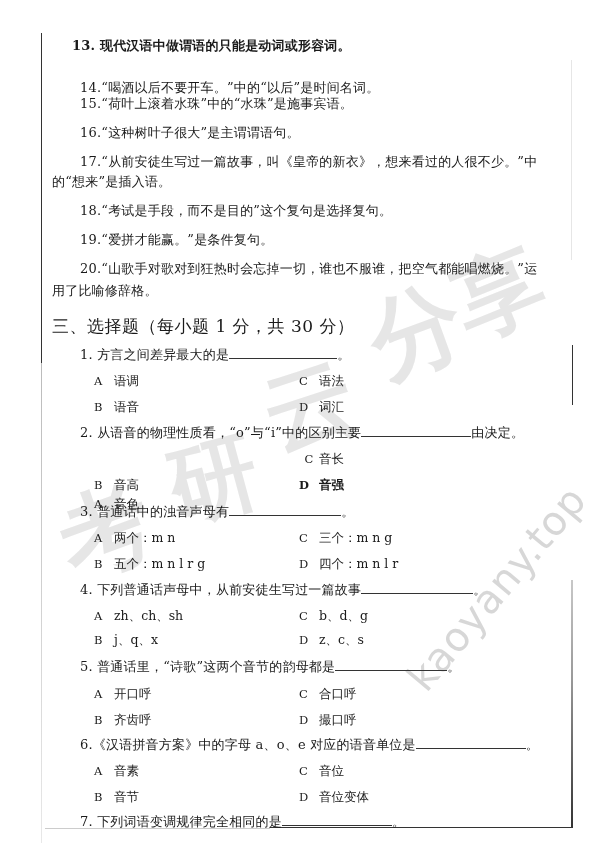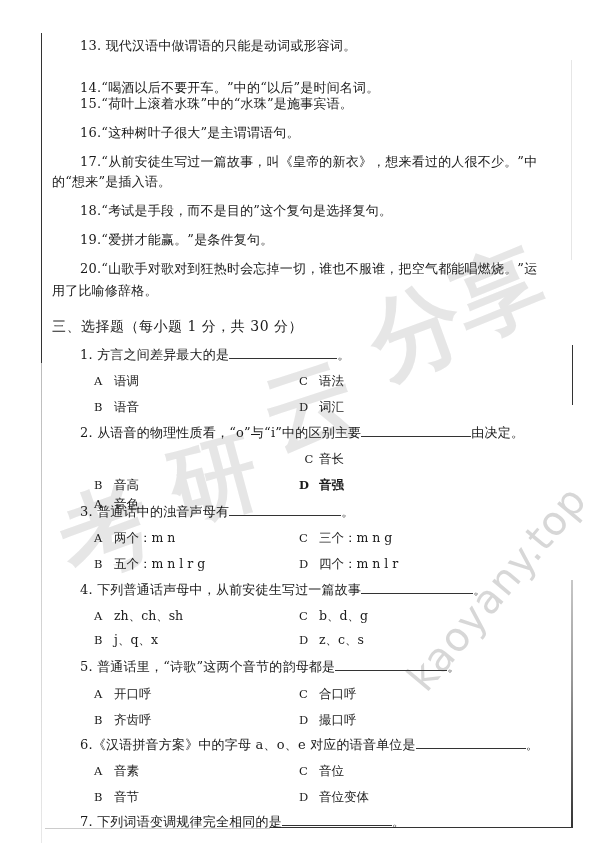--- a/index.html
+++ b/index.html
@@ -63,21 +63,21 @@
       background: #ccc;
     }
     .line {
       position: absolute;
       font-size: 13px;
       line-height: 16px;
       white-space: nowrap;
       letter-spacing: 0.2px;
     }
     .heading {
-      font-size: 14px;
+      font-size: 17px;
       letter-spacing: 0.5px;
     }
     .blank {
       display: inline-block;
       border-bottom: 1px solid #333;
       height: 12px;
       vertical-align: baseline;
     }
     .opt {
       position: absolute;
@@ -124,21 +124,21 @@
   <div class="border-bottom"></div>
   <div class="border-bottom-faint"></div>
 
   <div class="watermark wm-cjk" style="left:60px; top:470px; font-size:92px; transform:rotate(-20deg);">考</div>
   <div class="watermark wm-cjk" style="left:170px; top:420px; font-size:88px; transform:rotate(-15deg);">研</div>
   <div class="watermark wm-cjk" style="left:265px; top:345px; font-size:90px; transform:rotate(-18deg);">云</div>
   <div class="watermark wm-cjk" style="left:370px; top:270px; font-size:92px; transform:rotate(-20deg);">分</div>
   <div class="watermark wm-cjk" style="left:455px; top:235px; font-size:88px; transform:rotate(-22deg);">享</div>
   <div class="watermark wm-url" style="left:398px; top:670px;">kaoyany.top</div>
 
-  <div class="line" style="left:80px; top:38px;">
+  <div class="line" style="left:72px; top:38px;font-weight:bold;">
     <span>13.</span>
     <span>现代汉语中做谓语的只能是动词或形容词。</span>
   </div>
   <div class="line" style="left:80px; top:67px;margin-top:13px;">
     <span>14.</span><span>“喝酒以后不要开车。”中的“以后”是时间名词。</span>
   </div>
   <div class="line" style="left:80px; top:96px;">
     <span>15.</span><span>“荷叶上滚着水珠”中的“水珠”是施事宾语。</span>
   </div>
   <div class="line" style="left:80px; top:125px;">

